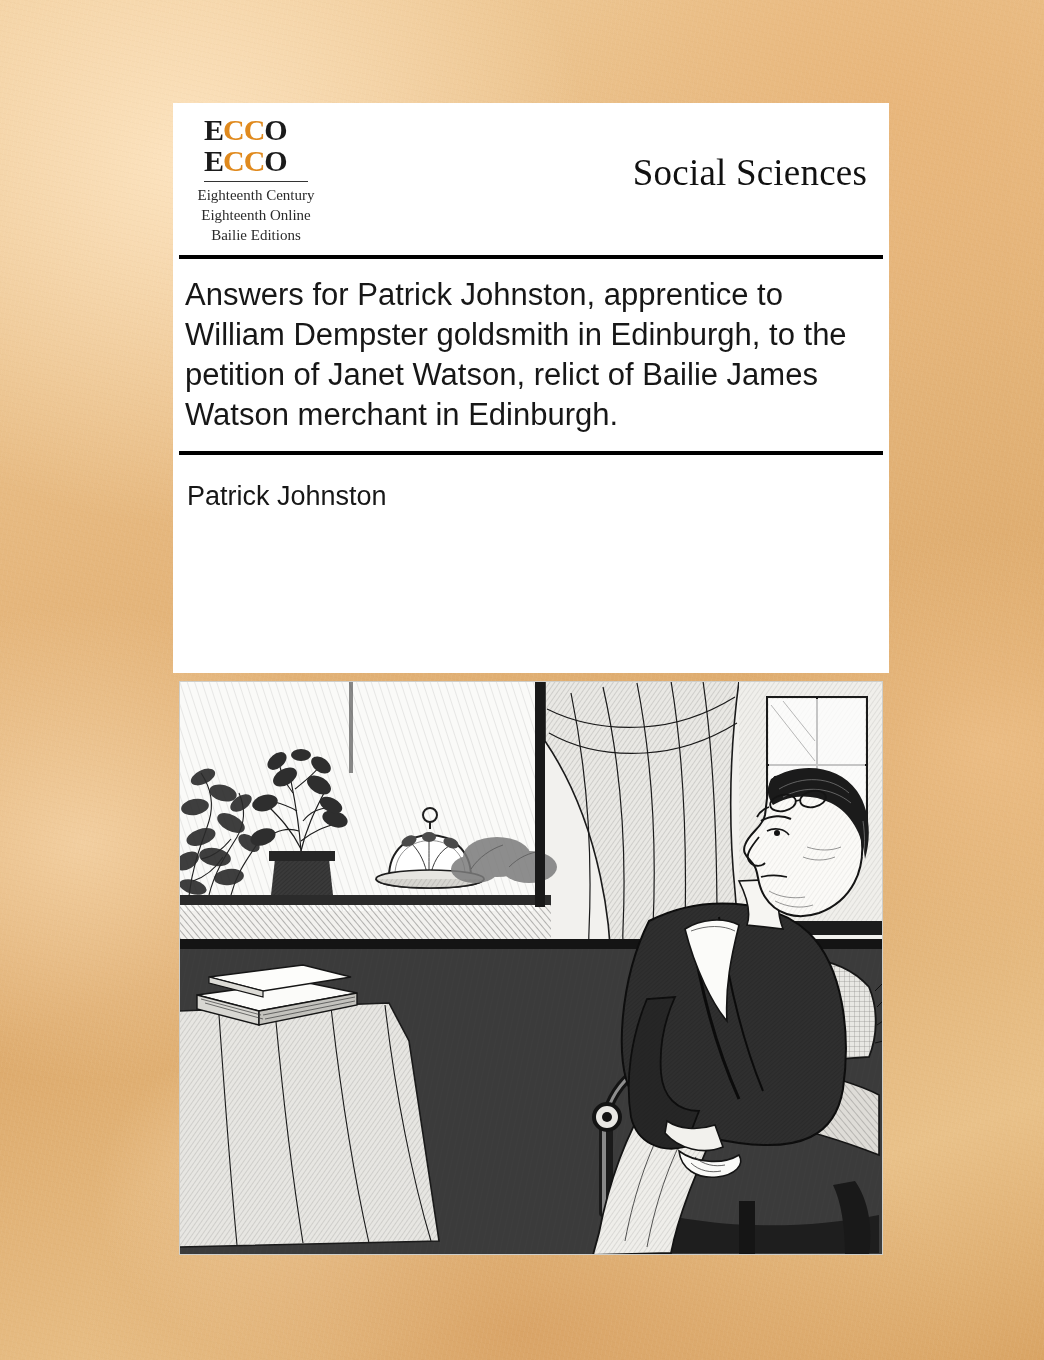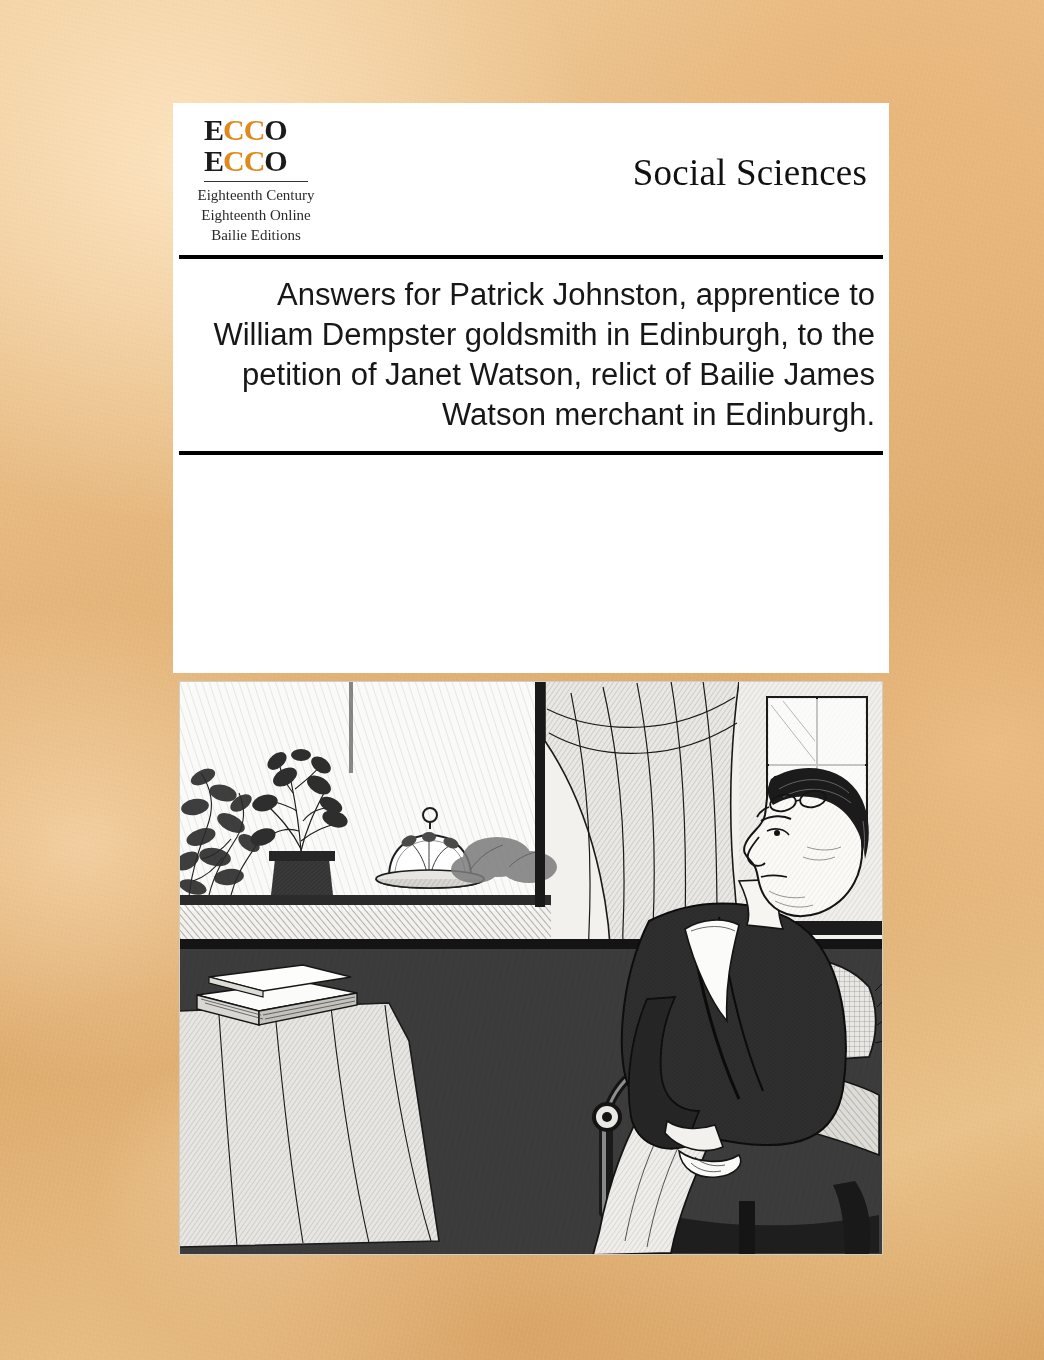--- a/index.html
+++ b/index.html
@@ -120,21 +120,20 @@
   }
 
   .rule-thick {
     height: 4px;
     background: #000;
     margin: 0 6px;
   }
 
   .title-block {
     padding: 16px 14px 16px 12px;
-    text-align: right;
   }
   .book-title {
     font-size: 31px;
     line-height: 1.29;
     color: #171717;
     font-family: "Liberation Sans", sans-serif;
   }
 
   .author-block {
     padding: 26px 14px 20px 14px;
@@ -185,20 +184,23 @@
     </div>
 
     <div class="rule-thick"></div>
 
     <div class="title-block">
       <div class="book-title">Answers for Patrick Johnston, apprentice to William Dempster goldsmith in Edinburgh, to the petition of Janet Watson, relict of Bailie James Watson merchant in Edinburgh.</div>
     </div>
 
     <div class="rule-thick"></div>
 
+    <div class="author-block">
+      <div class="author-name">Patrick Johnston</div>
+    </div>
 
   </div>
 
   <div class="engraving">
     <svg width="704" height="574" viewBox="0 0 704 574" xmlns="http://www.w3.org/2000/svg">
       <defs>
         <pattern id="hatchFine" width="4" height="4" patternUnits="userSpaceOnUse" patternTransform="rotate(35)">
           <line x1="0" y1="0" x2="0" y2="4" stroke="#3b3b3b" stroke-width="0.7"></line>
         </pattern>
         <pattern id="hatchMed" width="5" height="5" patternUnits="userSpaceOnUse" patternTransform="rotate(-40)">

